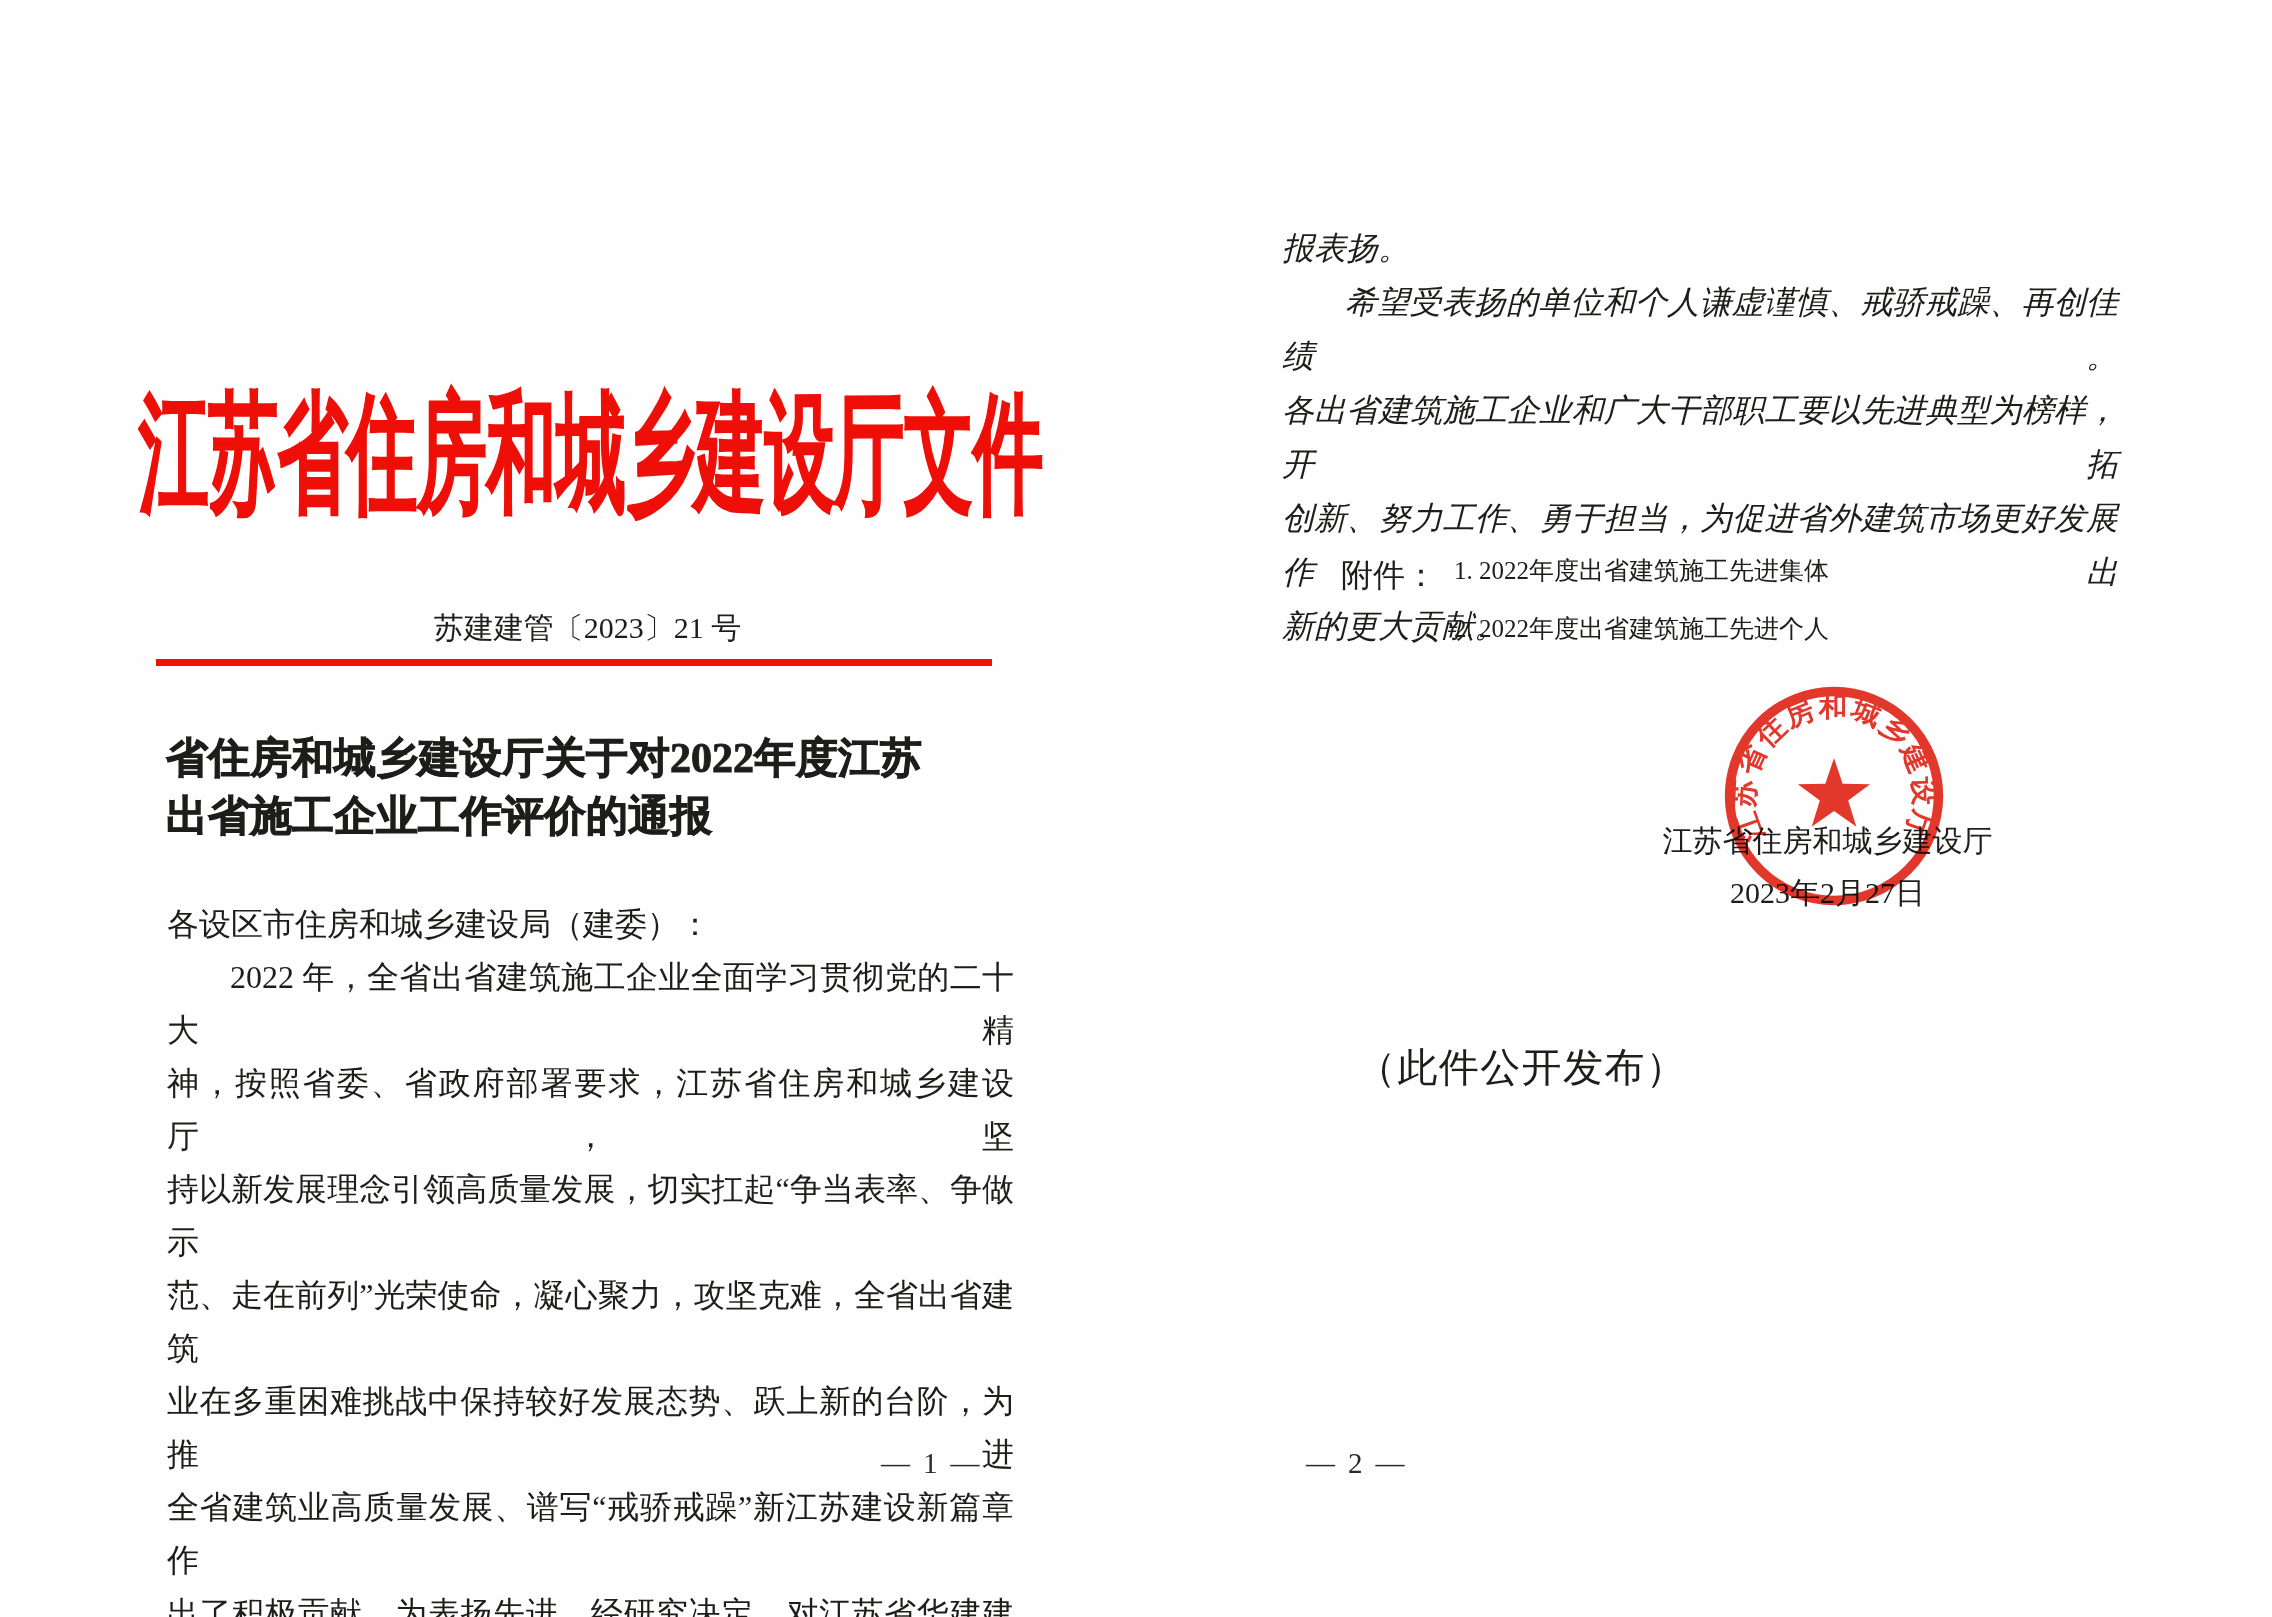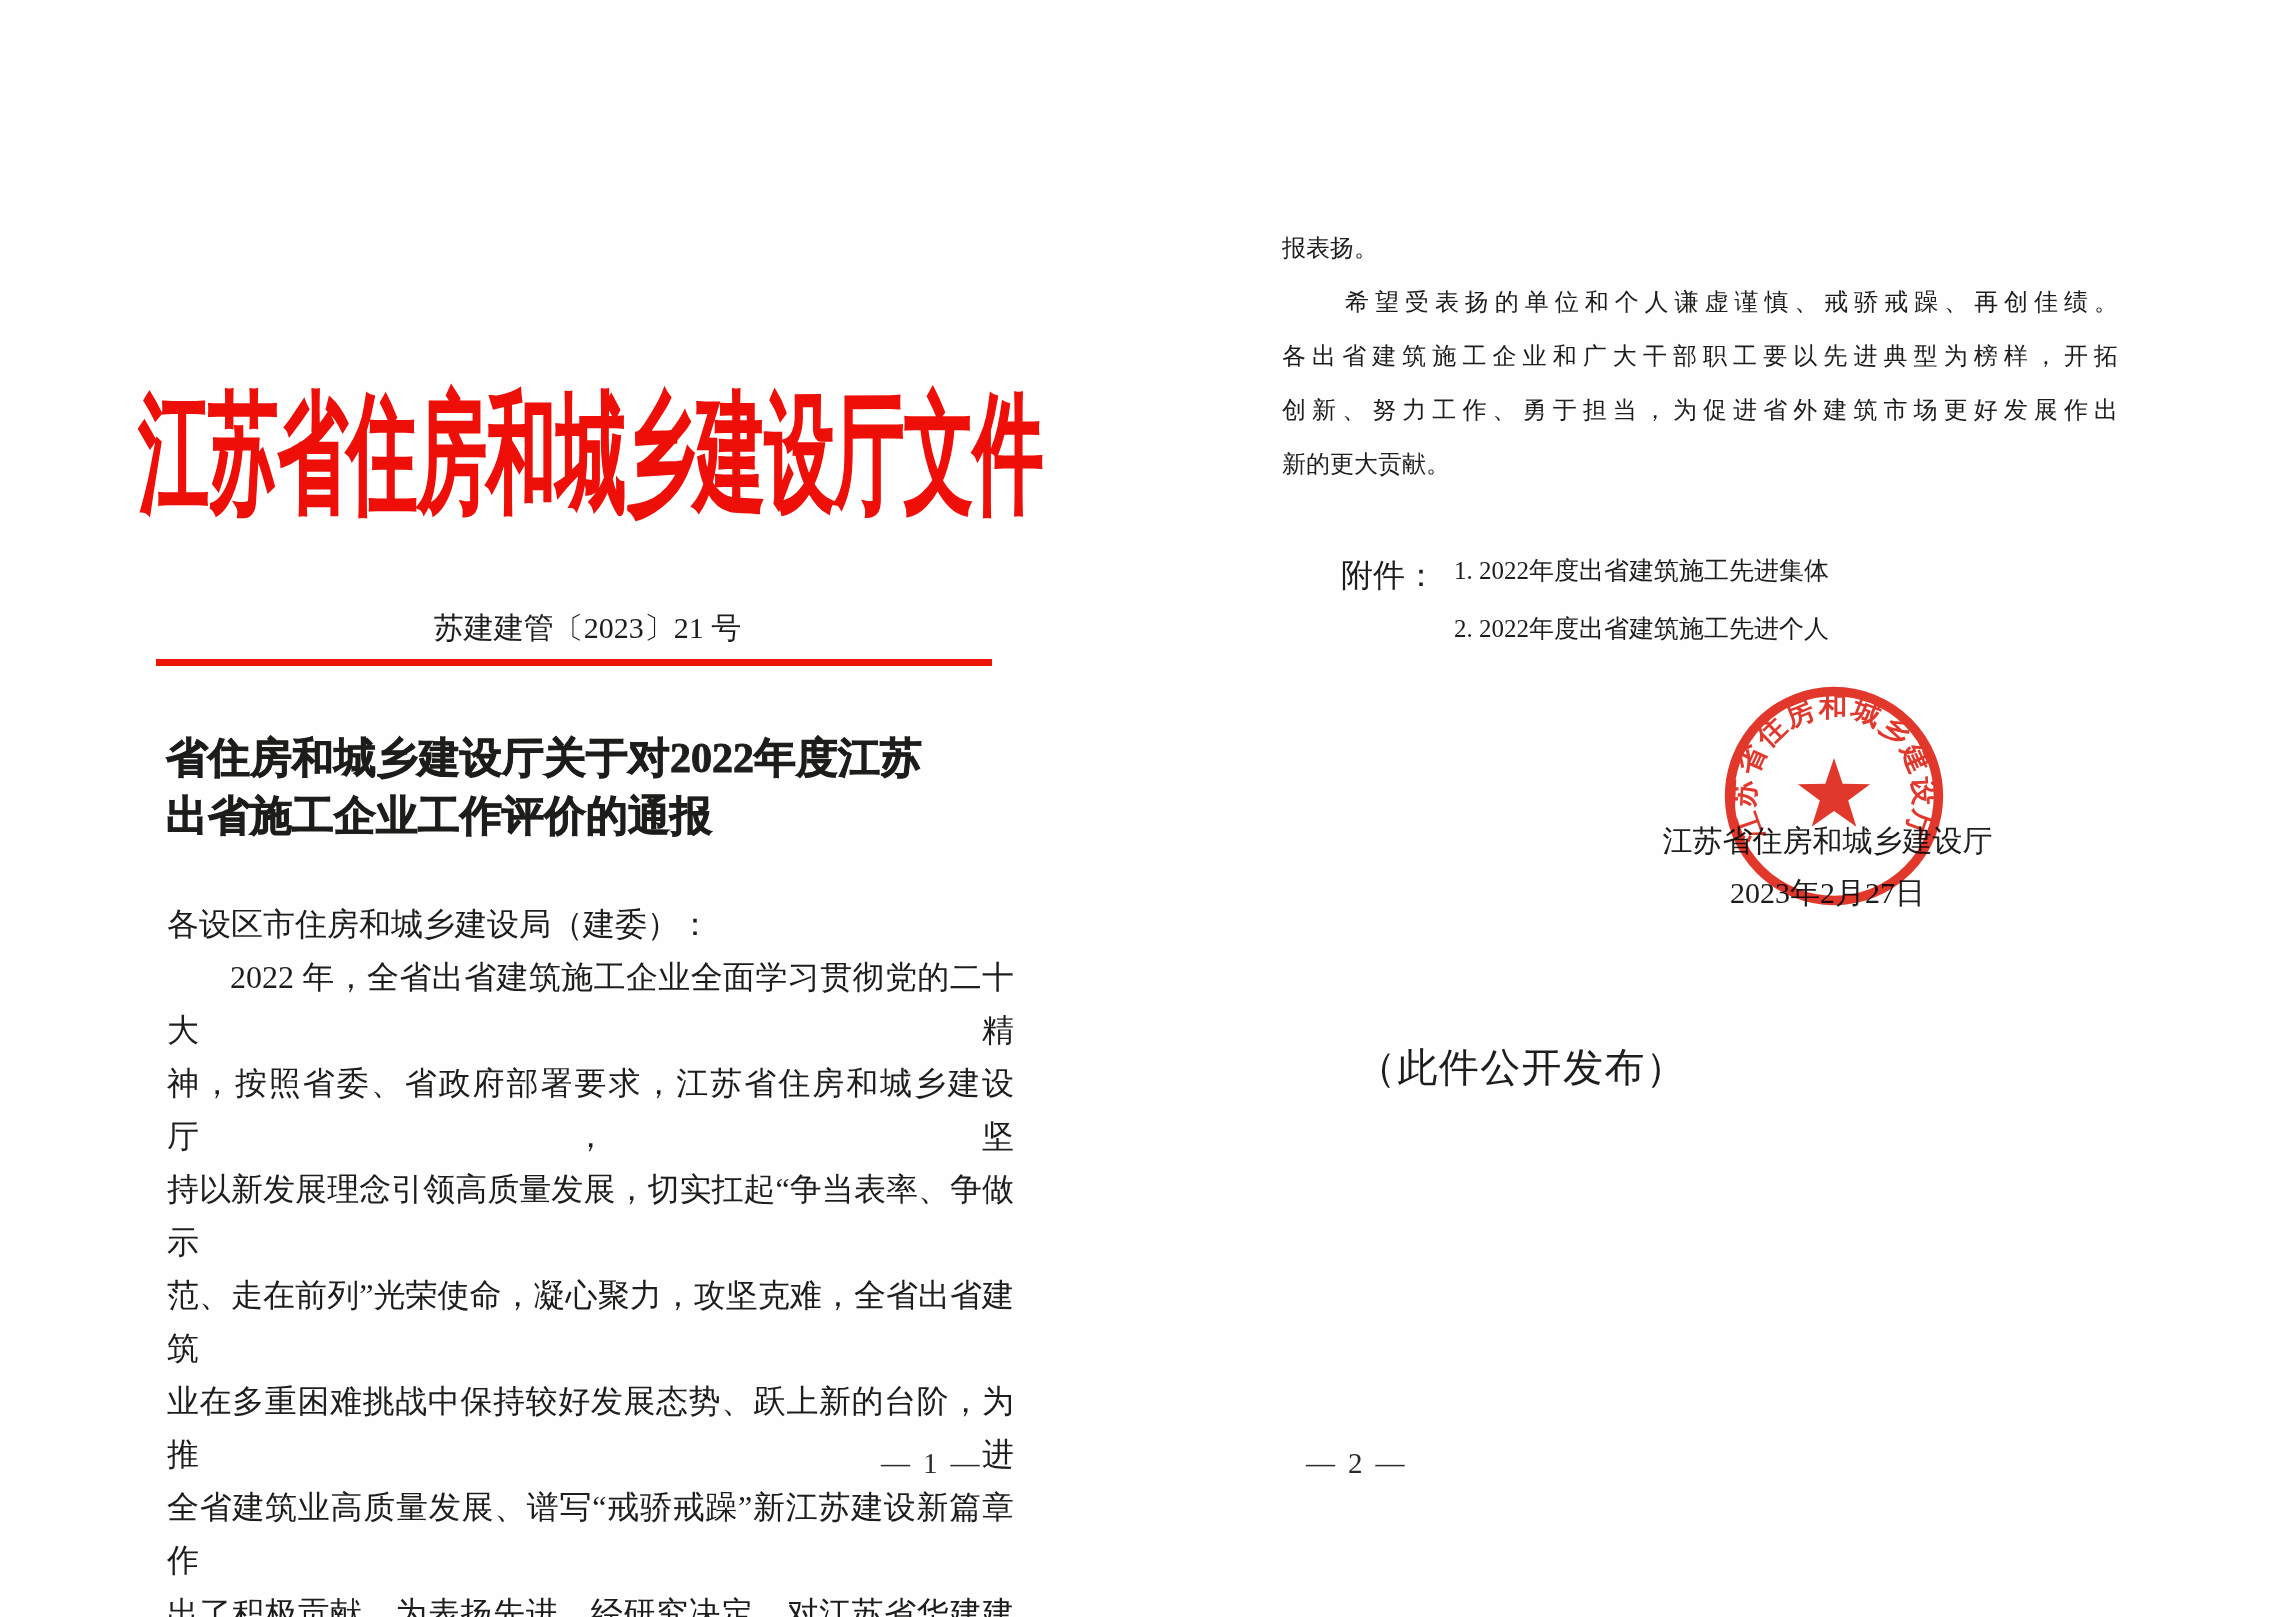--- a/index.html
+++ b/index.html
@@ -46,21 +46,21 @@
     font-size:42px;line-height:58px;font-weight:bold;
     -webkit-text-stroke:0.9px var(--text_ink);
   }
   .doc-title span{display:block;white-space:nowrap;}
   .body-1{
     position:absolute;left:167px;top:898px;width:847px;
     font-size:32px;line-height:53px;
   }
   .body-2{
     position:absolute;left:146px;top:221px;width:836px;
-    font-size:24px;line-height:54px;
+    font-size:32px;line-height:54px;font-style:italic;
   }
   .tline{white-space:nowrap;}
   .jline{
     white-space:normal;
     text-align:justify;text-align-last:justify;
     text-justify:inter-character;
   }
   .indent{text-indent:63px;}
   .pagenum{
     position:absolute;font-size:29px;letter-spacing:2.9px;color:#2a2a2a;white-space:nowrap;

